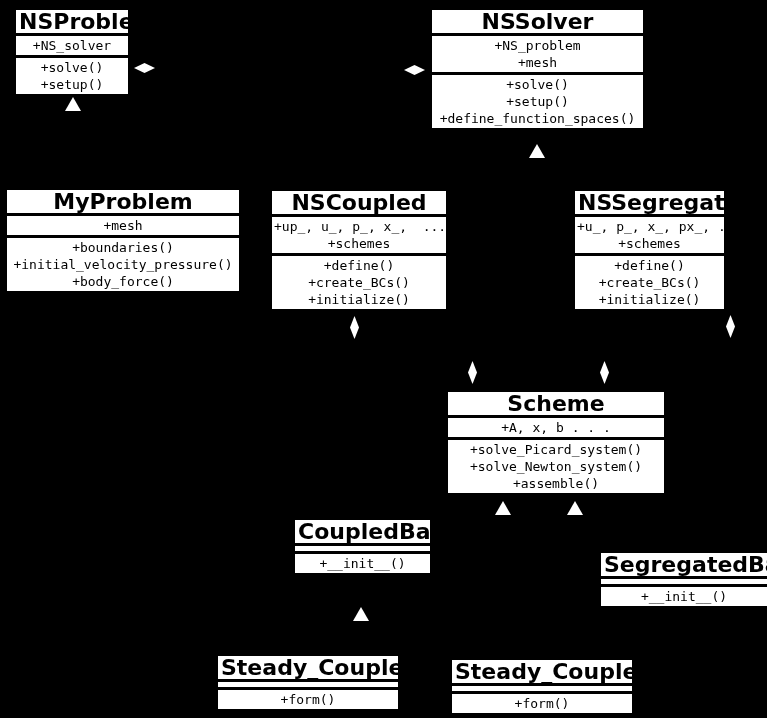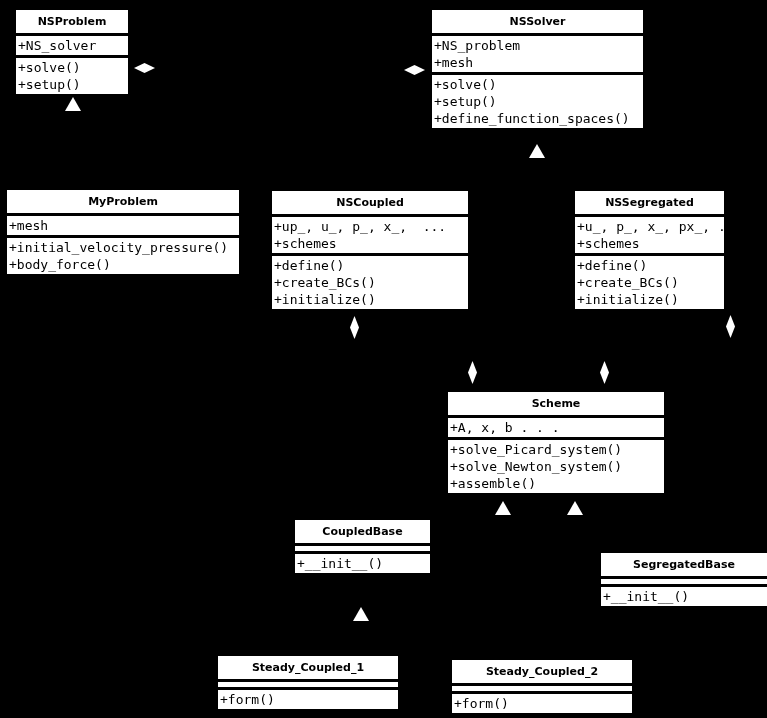--- a/index.html
+++ b/index.html
@@ -1,21 +1,21 @@
 <!DOCTYPE html>
 <html style="--bg: #000000; --fill: #ffffff; --ink: #000000;"><head>
 <meta charset="utf-8">
 <style>
   html,body{margin:0;padding:0;background:#000;}
   #stage{position:relative;width:767px;height:718px;background:var(--bg,#000);overflow:hidden;
          font-family:"DejaVu Sans",sans-serif;}
   .cls{position:absolute;}
-  .sec{background:var(--fill,#fff);color:var(--ink,#000);margin-top:3px;}
+  .sec{background:var(--fill,#fff);color:var(--ink,#000);margin-top:3px;text-align:center;}
   .sec:first-child{margin-top:0;}
-  .sec.title{font-weight:bold;font-size:11px;line-height:21px;text-align:center;
+  .sec.title{font-weight:bold;font-size:22px;line-height:21px;text-align:center;
              padding:1px 3px;font-family:"DejaVu Sans",sans-serif;}
   .sec.empty{height:5px;}
   .m{font-family:"DejaVu Sans Mono",monospace;font-size:13px;line-height:17px;
      padding:0 2px;white-space:pre;}
   .sec.mem{padding:1px 0;}
   .tri{position:absolute;width:0;height:0;border-left:8px solid transparent;
        border-right:8px solid transparent;border-bottom:14px solid var(--fill,#fff);}
   .dia-h{position:absolute;width:21px;height:10px;background:var(--fill,#fff);
          clip-path:polygon(50% 0,100% 50%,50% 100%,0 50%);}
   .dia-v{position:absolute;width:9px;height:23px;background:var(--fill,#fff);
@@ -49,26 +49,27 @@
       <div class="m">+define_function_spaces()</div>
     </div>
   </div>
 
   <div class="cls" style="left:7px;top:190px;width:232px">
     <div class="sec title">MyProblem</div>
     <div class="sec mem">
       <div class="m">+mesh</div>
     </div>
     <div class="sec mem">
+      <div class="m">+boundaries()</div>
       <div class="m">+initial_velocity_pressure()</div>
       <div class="m">+body_force()</div>
     </div>
   </div>
 
-  <div class="cls" style="left:272px;top:191px;width:196px">
+  <div class="cls" style="left:272px;top:191px;width:174px">
     <div class="sec title">NSCoupled</div>
     <div class="sec mem">
       <div class="m">+up_, u_, p_, x_,  ...</div>
       <div class="m">+schemes</div>
     </div>
     <div class="sec mem">
       <div class="m">+define()</div>
       <div class="m">+create_BCs()</div>
       <div class="m">+initialize()</div>
     </div>

